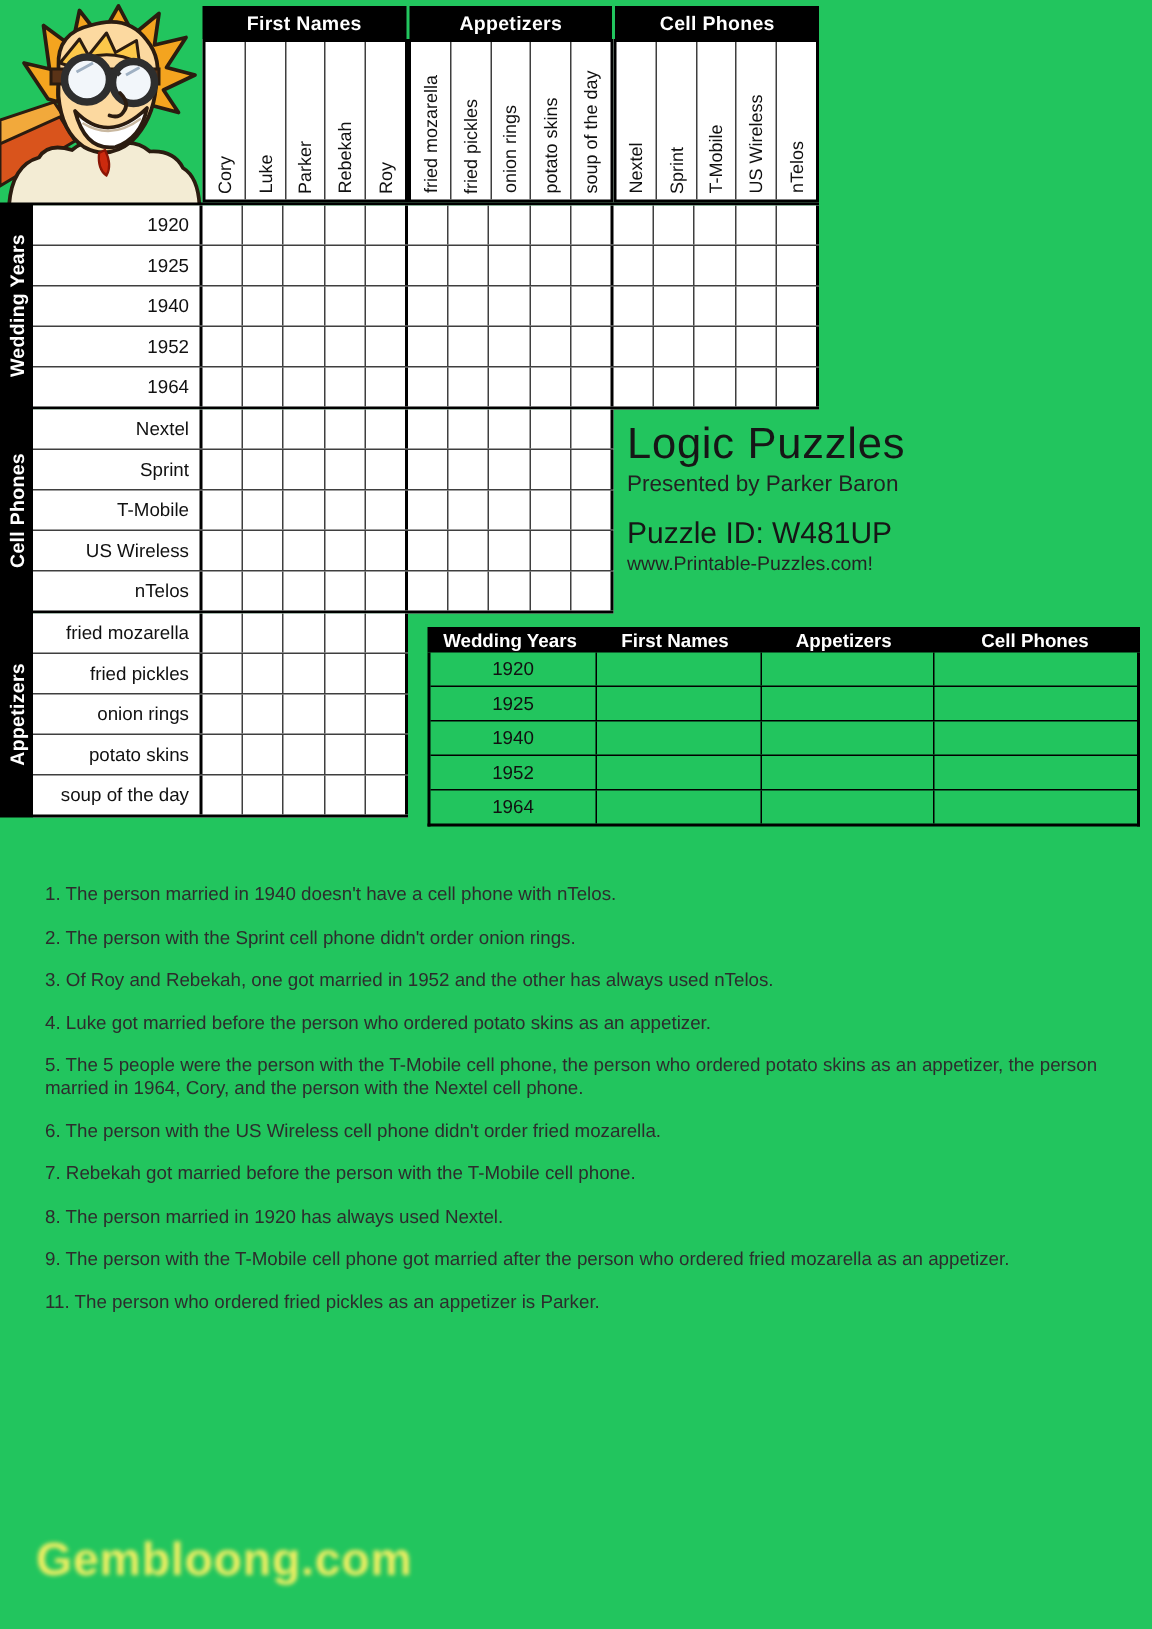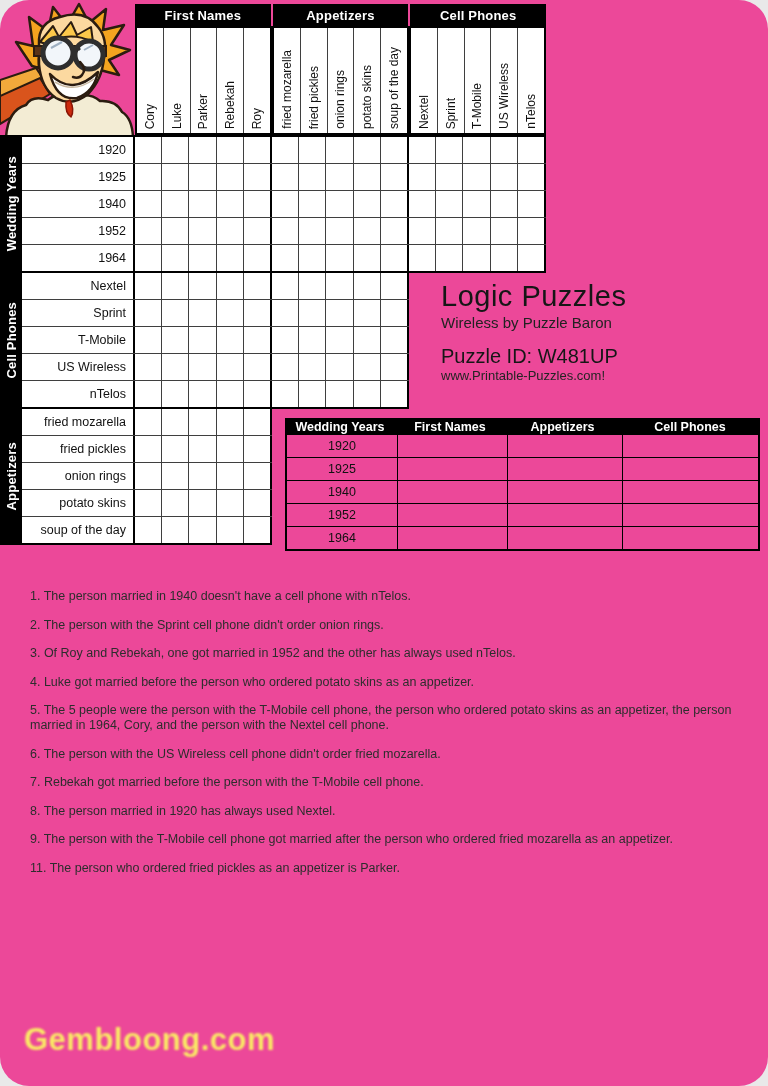--- a/index.html
+++ b/index.html
@@ -1,17 +1,17 @@
 <!DOCTYPE html>
 <html><head>
 <meta charset="utf-8">
 <style>
   html,body{margin:0;padding:0;background:#e9e9e9;}
-  .page{position:relative;width:768px;height:1086px;background:#ec4899;
-        font-family:"Liberation Sans",sans-serif;overflow:hidden;margin:0 auto;border-radius:29px;}
+  .page{position:relative;width:768px;height:1086px;background:#22c55e;
+        font-family:"Liberation Sans",sans-serif;overflow:hidden;margin:0 auto;}
 
   
   .mascot{position:absolute;left:0;top:0;}
 
   
   #top-bars{position:absolute;left:135px;top:4px;width:411px;height:22px;display:flex;gap:2px;}
   .hbar{flex:1;background:#000;color:#fff;font-size:13px;font-weight:bold;
         display:flex;align-items:center;justify-content:center;letter-spacing:0.2px;}
 
   
@@ -37,21 +37,21 @@
   .cols-3{width:524px;} .cols-2{width:387px;} .cols-1{width:250px;}
   .grow{flex:1;display:flex;border-bottom:1px solid #3f3f3f;}
   .grow:last-child{border-bottom:none;}
   .rlabel{width:113px;box-sizing:border-box;border-right:2px solid #000;display:flex;
           align-items:center;justify-content:flex-end;padding-right:7px;font-size:12.5px;color:#111;}
   .rblock{width:137px;box-sizing:border-box;border-right:2px solid #000;display:flex;}
   .gcell{flex:1;border-left:1px solid #3f3f3f;cursor:pointer;}
   .gcell:first-child{border-left:none;}
 
   
-  .title-block{position:absolute;left:441px;top:281px;}
+  .title-block{position:absolute;left:418px;top:281px;}
   .tb-title{font-size:29px;color:#161616;letter-spacing:0.5px;line-height:1.05;}
   .tb-sub{font-size:15px;color:#222;margin-top:3px;}
   .tb-pid{font-size:20px;color:#161616;margin-top:14px;}
   .tb-hint1{font-size:13px;color:#242424;margin-top:5px;line-height:1.15;}
   .tb-hint2{font-size:13px;color:#242424;margin-top:1px;line-height:1.15;}
 
   
   #answer-table{position:absolute;left:285px;top:418px;width:475px;}
   .at-header{display:flex;background:#000;height:17px;}
   .ath{color:#fff;font-weight:bold;font-size:12.5px;display:flex;align-items:center;
@@ -436,21 +436,21 @@
             <div class="gcell"></div>
             <div class="gcell"></div>
             <div class="gcell"></div>
           </div>
         </div>
       </div>
     </div>
 
   <div class="title-block">
     <div class="tb-title">Logic Puzzles</div>
-    <div class="tb-sub">Wireless by Puzzle Baron</div>
+    <div class="tb-sub">Presented by Parker Baron</div>
     <div class="tb-pid">Puzzle ID: W481UP</div>
     <div class="tb-hint2">www.Printable-Puzzles.com!</div>
   </div>
 
   <div id="answer-table">
       <div class="at-header">
         <div class="ath atc0">Wedding Years</div>
         <div class="ath atc1">First Names</div>
         <div class="ath atc2">Appetizers</div>
         <div class="ath atc3">Cell Phones</div>

